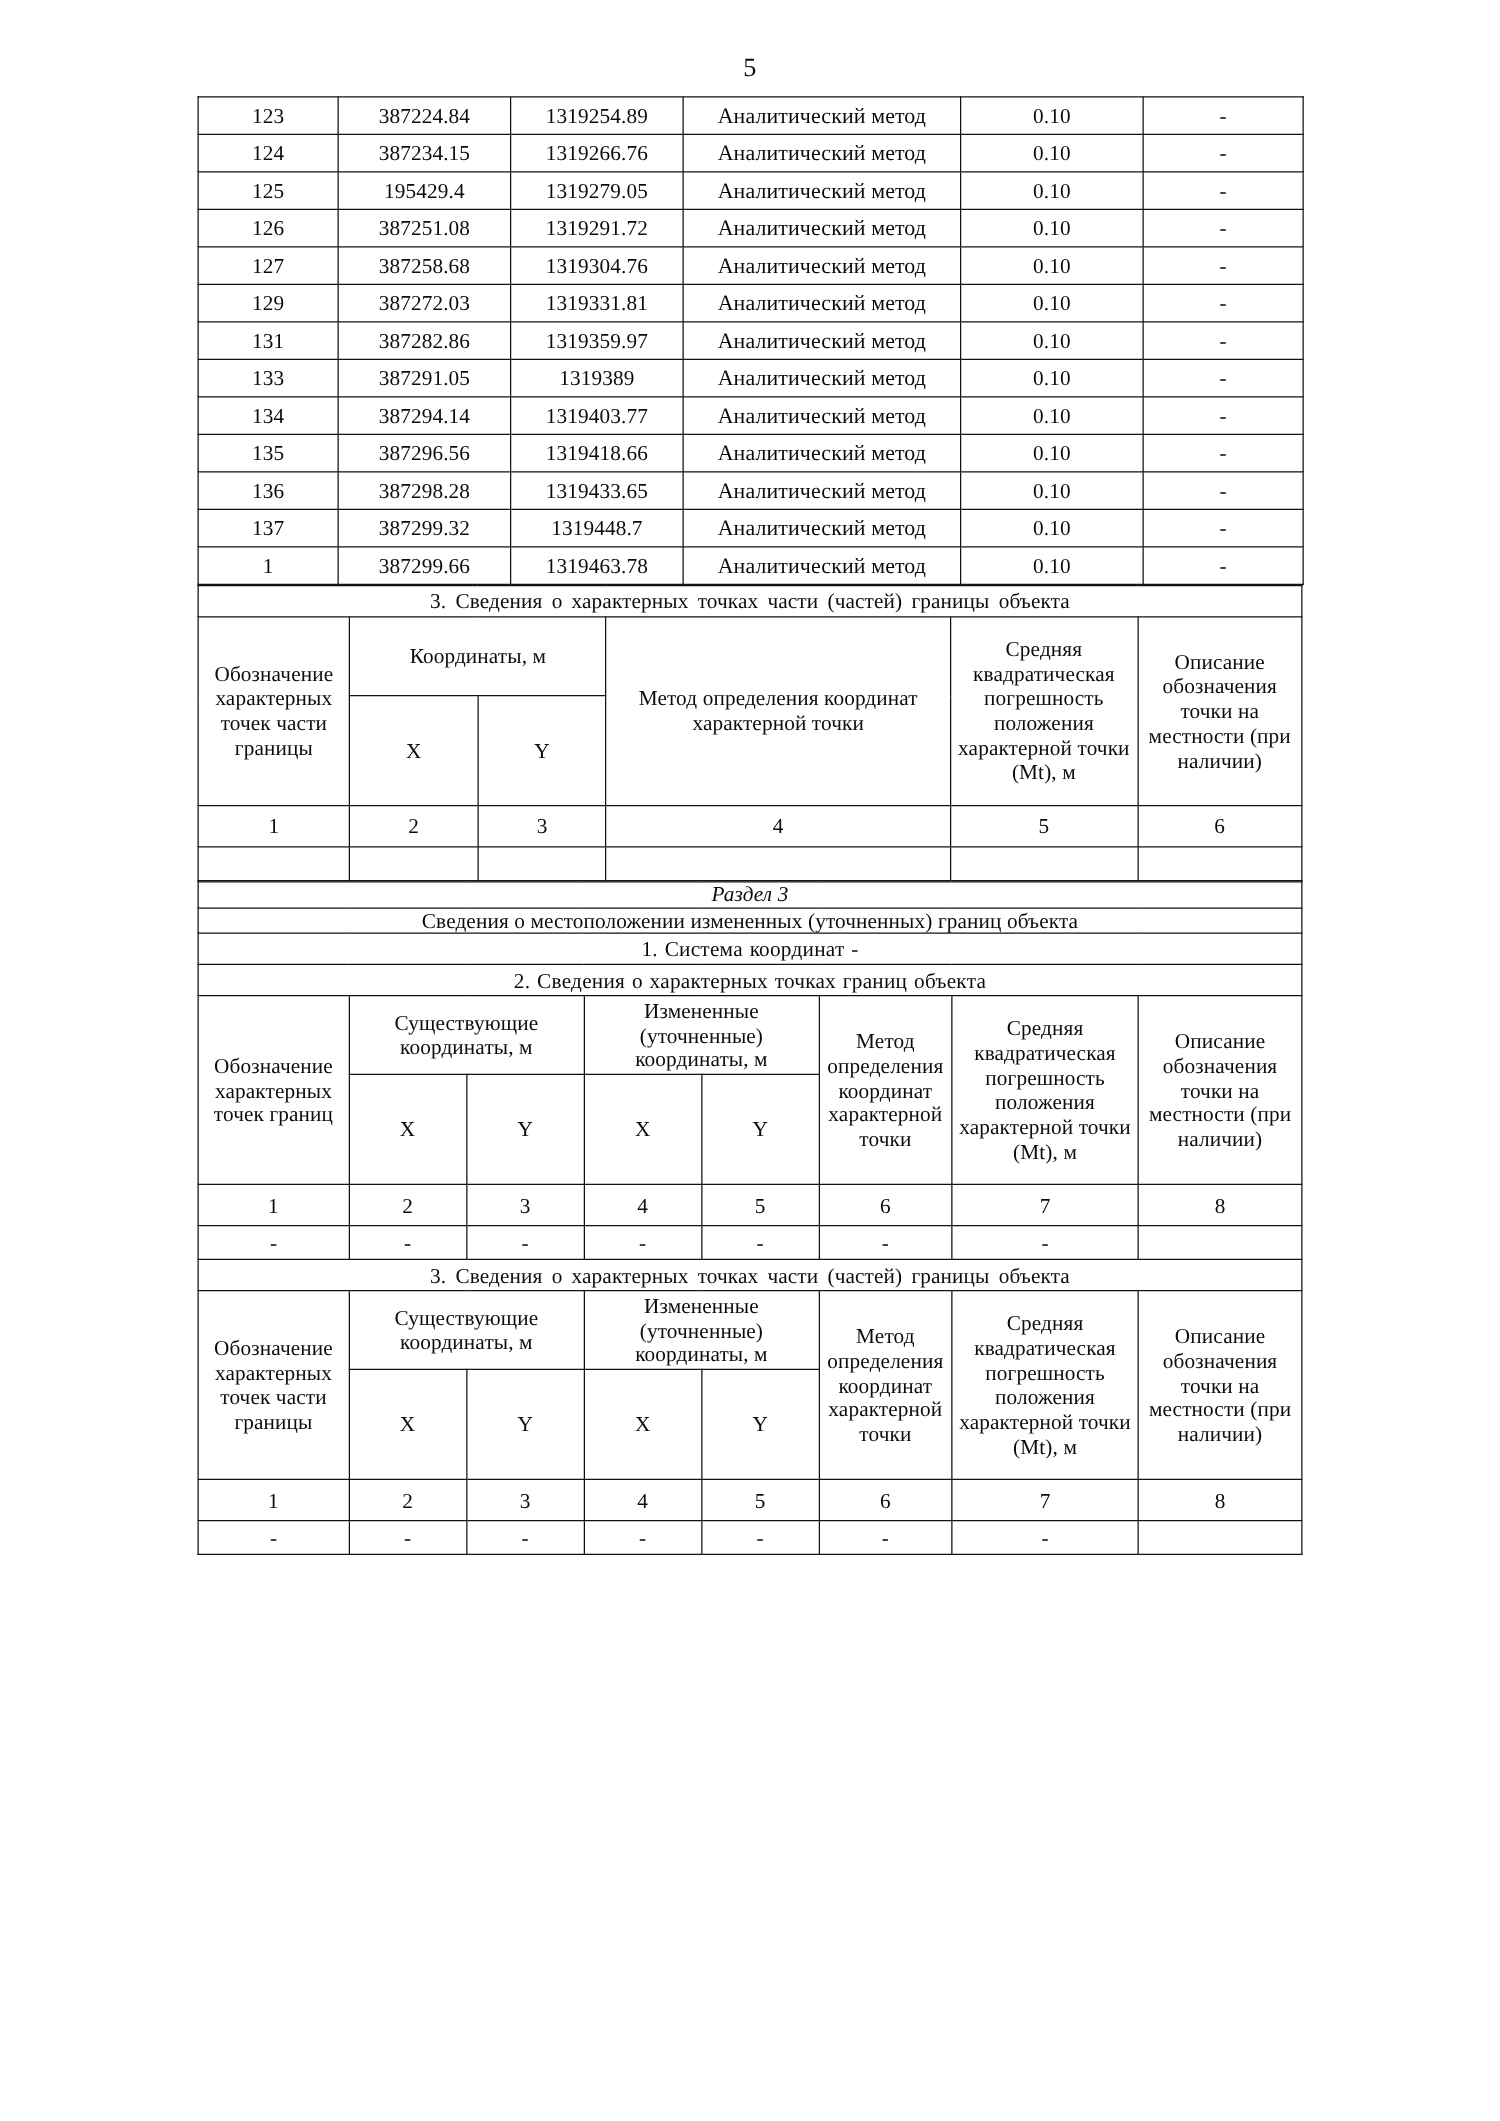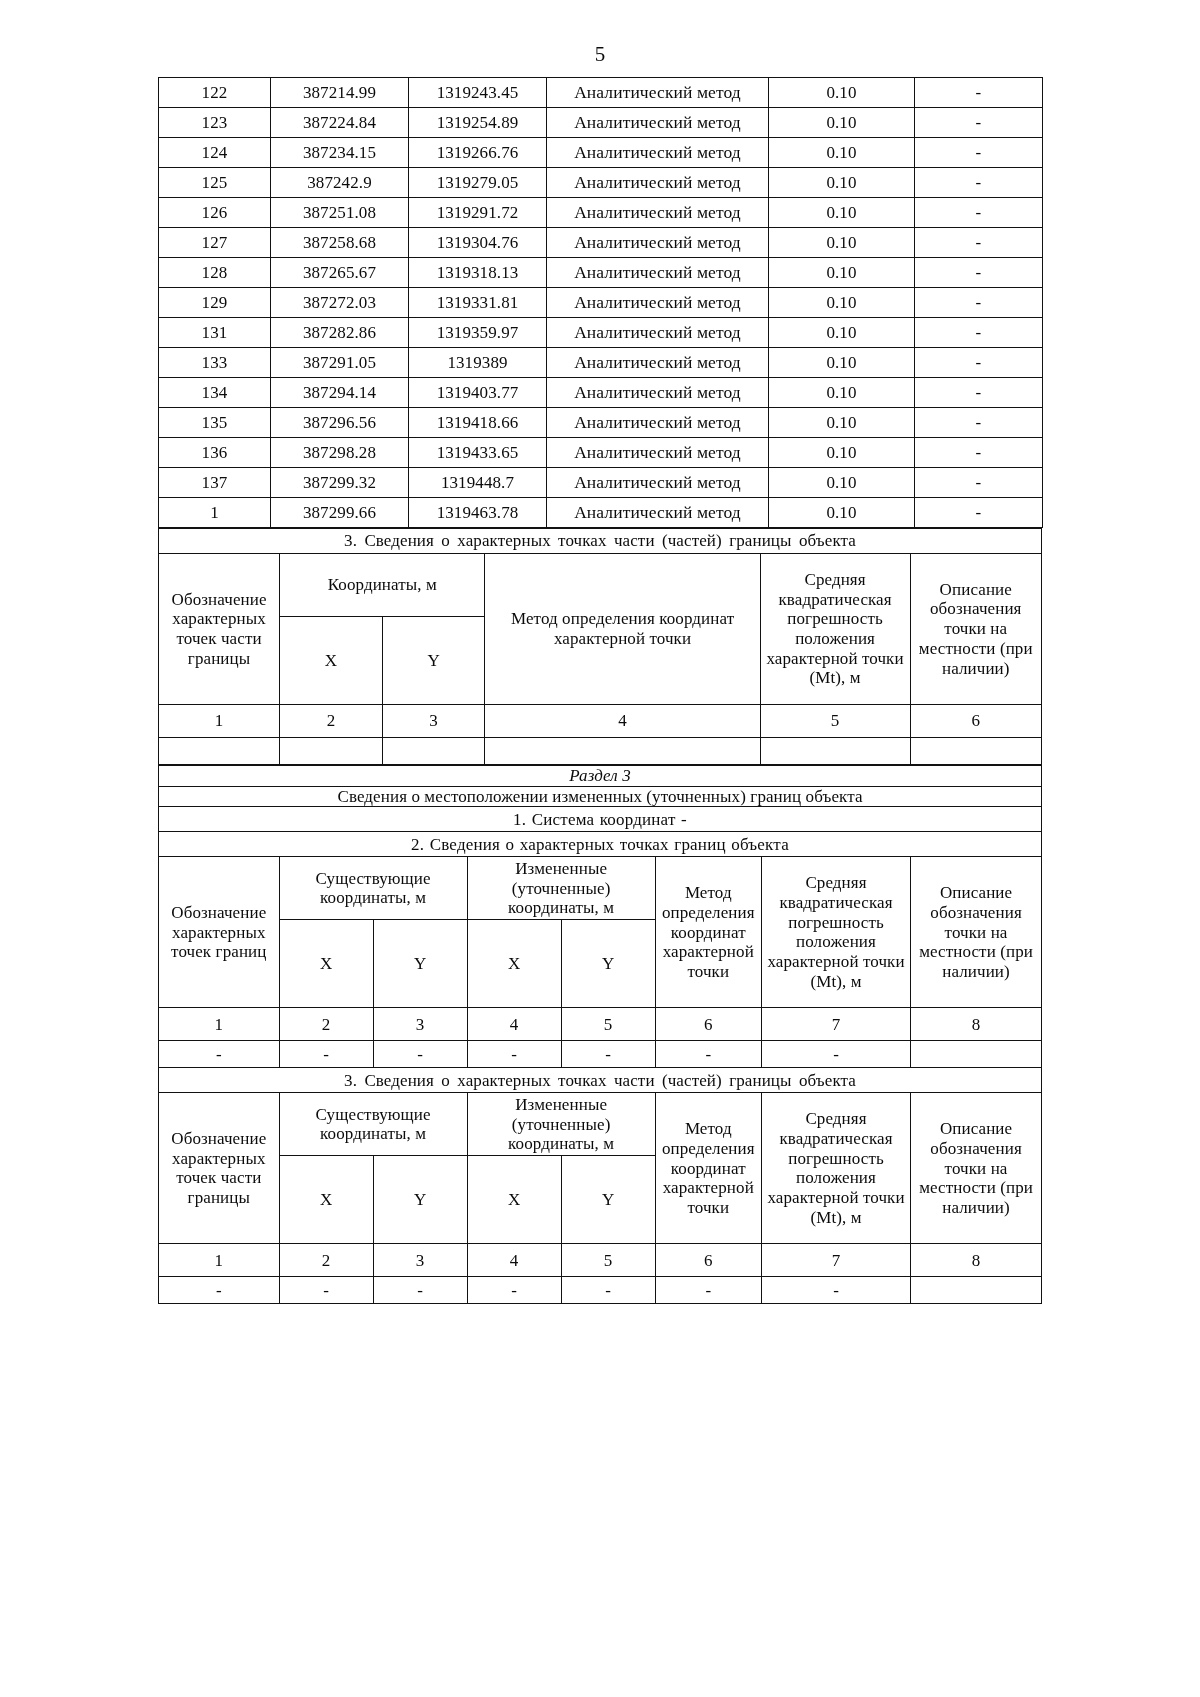--- a/index.html
+++ b/index.html
@@ -131,71 +131,55 @@
       <colgroup>
         <col class="c-num">
           <col class="c-x">
           <col class="c-y">
         <col class="c-meth">
           <col class="c-mt">
           <col class="c-desc">
       </colgroup>
       <tbody>
         <tr class="coord-row">
-          <td>122</td>
-          <td>387214.99</td>
-          <td>1319243.45</td>
-          <td class="cell-meth">Аналитический метод</td>
-          <td>0.10</td>
-          <td>-</td>
-        </tr>
-        <tr class="coord-row">
           <td>123</td>
           <td>387224.84</td>
           <td>1319254.89</td>
           <td class="cell-meth">Аналитический метод</td>
           <td>0.10</td>
           <td>-</td>
         </tr>
         <tr class="coord-row">
           <td>124</td>
           <td>387234.15</td>
           <td>1319266.76</td>
           <td class="cell-meth">Аналитический метод</td>
           <td>0.10</td>
           <td>-</td>
         </tr>
         <tr class="coord-row">
           <td>125</td>
-          <td>387242.9</td>
+          <td>195429.4</td>
           <td>1319279.05</td>
           <td class="cell-meth">Аналитический метод</td>
           <td>0.10</td>
           <td>-</td>
         </tr>
         <tr class="coord-row">
           <td>126</td>
           <td>387251.08</td>
           <td>1319291.72</td>
           <td class="cell-meth">Аналитический метод</td>
           <td>0.10</td>
           <td>-</td>
         </tr>
         <tr class="coord-row">
           <td>127</td>
           <td>387258.68</td>
           <td>1319304.76</td>
-          <td class="cell-meth">Аналитический метод</td>
-          <td>0.10</td>
-          <td>-</td>
-        </tr>
-        <tr class="coord-row">
-          <td>128</td>
-          <td>387265.67</td>
-          <td>1319318.13</td>
           <td class="cell-meth">Аналитический метод</td>
           <td>0.10</td>
           <td>-</td>
         </tr>
         <tr class="coord-row">
           <td>129</td>
           <td>387272.03</td>
           <td>1319331.81</td>
           <td class="cell-meth">Аналитический метод</td>
           <td>0.10</td>

